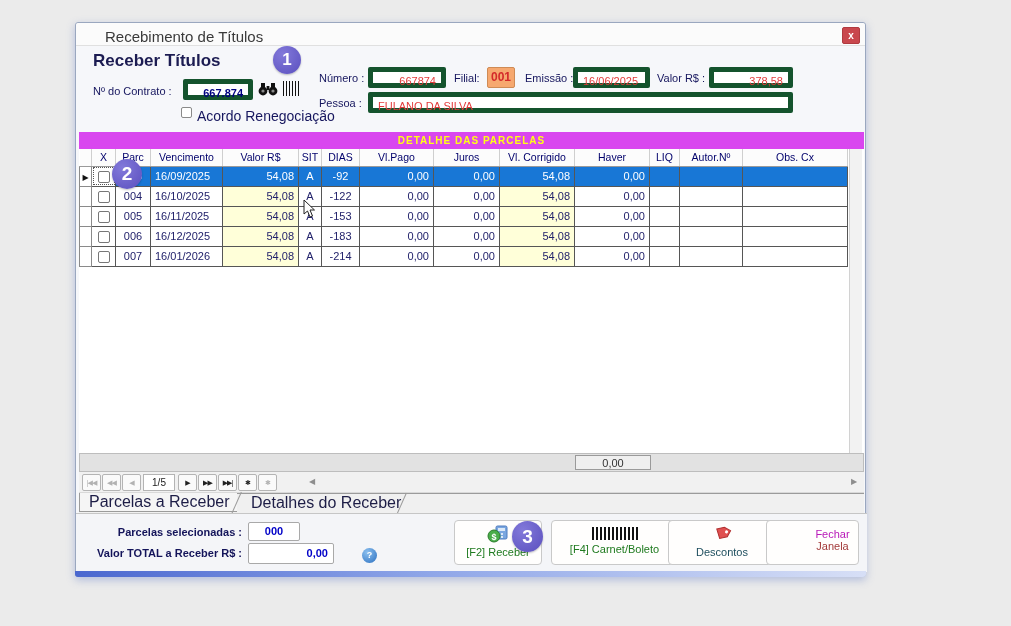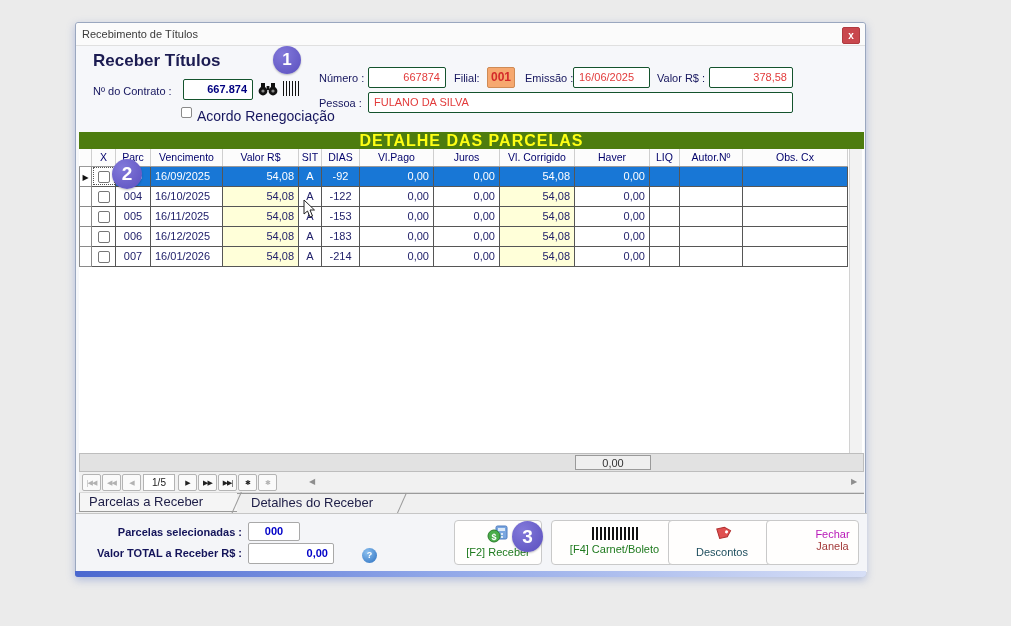--- a/index.html
+++ b/index.html
@@ -5,45 +5,45 @@
   * { margin:0; padding:0; box-sizing:border-box; }
   html,body { width:1011px; height:626px; background:#ebebeb; font-family:"Liberation Sans",sans-serif; overflow:hidden; }
 
   .window { position:absolute; left:75px; top:22px; width:791px; height:555px;
     background:#f6f7fa; border:1px solid #9aa7bf; border-radius:3px;
     box-shadow:0 3px 9px rgba(70,100,190,.35); }
 
   
   .titlebar { position:absolute; left:0; top:0; width:100%; height:23px; background:#fbfbfb;
     border-bottom:1px solid #e0e0e0; border-radius:3px 3px 0 0; }
-  .titlebar .ttl { position:absolute; left:6px; top:5px; font-size:11px; color:#3a3a3a; }
+  .titlebar .ttl { position:absolute; left:29px; top:5px; font-size:15px; color:#3a3a3a; }
   .closebtn { position:absolute; right:5px; top:4px; width:18px; height:17px; background:#c9474d;
     border:1px solid #b03a40; border-radius:2px; color:#fff; font-size:10px; font-weight:bold;
     text-align:center; line-height:15px; cursor:default; }
 
   
   .lbl { position:absolute; font-size:11px; color:#16165e; white-space:nowrap; }
-  .field { position:absolute; background:#fff; border:1px solid #14532d; border-radius:2px;
+  .field { position:absolute; background:#fff; border:5px solid #14532d; border-radius:2px;
     font-size:11px; line-height:19px; padding:0 5px; white-space:nowrap; }
   .red { color:#e23b3b; }
   .navyval { color:#000080; font-weight:bold; }
   .r { text-align:right; }
   .pagetitle { position:absolute; left:17px; top:28px; font-size:17px; font-weight:bold; color:#1c1c52; }
 
   .filialbox { position:absolute; background:#f6a86f; border:1px solid #cf8b55; border-radius:2px;
     color:#d42a2a; font-weight:bold; font-size:12px; text-align:center; line-height:19px; }
 
   .chk { position:absolute; width:11px; height:11px; background:#fff; border:1px solid #8a8a8a; border-radius:2px; }
 
   .binoc { position:absolute; }
   .barcode { position:absolute; background:repeating-linear-gradient(90deg,#111 0 1px,transparent 1px 3px); }
 
   
-  .band { position:absolute; left:3px; top:109px; width:785px; height:17px; background:#4d7c0f;
-    color:#ffff14; font-size:16px; font-weight:bold; text-align:center; line-height:17px; letter-spacing:1px; }
+  .band { position:absolute; left:3px; top:109px; width:785px; height:17px; background:#d946ef;
+    color:#ffff14; font-size:10px; font-weight:bold; text-align:center; line-height:17px; letter-spacing:1px; }
 
   
   .gridwrap { position:absolute; left:3px; top:126px; width:785px; height:304px; background:#fff; }
   table.grid { border-collapse:collapse; table-layout:fixed; width:768px; }
   table.grid th { height:17px; font-size:10.5px; font-weight:normal; color:#00006b; background:#fcfcfc;
     border-right:1px solid #cfcfcf; border-bottom:1px solid #9a9a9a; overflow:hidden; white-space:nowrap; }
   table.grid td { height:20px; font-size:11px; border:1px solid #565656; padding:0 4px;
     overflow:hidden; white-space:nowrap; color:#22226b; background:#fff; }
   table.grid td.gutter { background:#fff; border:1px solid #8a8a8a; padding:0; text-align:center; }
   td.c-venc { color:#1d1d38; }
@@ -71,21 +71,21 @@
   .navbtn { display:inline-block; width:19px; height:17px; margin:2px 0 0 1px; background:#fafafa;
     border:1px solid #b4b4b4; border-radius:2px; font-size:7px; text-align:center; line-height:16px;
     color:#222; letter-spacing:-1px; vertical-align:top; }
   .navbtn.dis { color:#b2b2b2; }
   .navpos { display:inline-block; width:32px; height:17px; margin:2px 2px 0 2px; background:#fff;
     border:1px solid #b4b4b4; font-size:10px; text-align:center; line-height:16px; color:#222; vertical-align:top; }
   .scrollarrow { position:absolute; top:5px; font-size:8px; color:#8e8e8e; }
 
   
   .tabstrip { position:absolute; left:3px; top:470px; width:785px; height:20px; background:#f0f0f0; border-top:1px solid #9b9b9b; }
-  .tab { position:absolute; top:0; height:19px; font-size:13px; color:#1d1d46; line-height:17px; padding-left:9px; }
+  .tab { position:absolute; top:0; height:19px; font-size:16px; color:#1d1d46; line-height:17px; padding-left:9px; }
   .tab .slant { position:absolute; right:0; top:-2px; width:1px; height:24px; background:#9b9b9b; transform:rotate(24deg); }
   .tab.active { background:#f5f5f5; border-left:1px solid #9b9b9b; border-bottom:1px solid #9b9b9b; margin-top:-1px; }
 
   
   .bottompanel { position:absolute; left:0; top:490px; width:791px; height:59px; background:#f4f5f8; border-top:1px solid #c6c6c6; }
   .blbl { position:absolute; font-size:11px; font-weight:bold; color:#14145a; text-align:right; width:158px; }
   .binput { position:absolute; background:#fff; border:1px solid #a9a9a9; border-radius:2px;
     font-size:11px; font-weight:bold; color:#0000c8; line-height:17px; padding:0 5px; }
   .helpicon { position:absolute; width:15px; height:15px; border-radius:50%;
     background:radial-gradient(circle at 35% 30%, #8cc0ef, #2a6fc0); color:#fff; font-size:9px;

